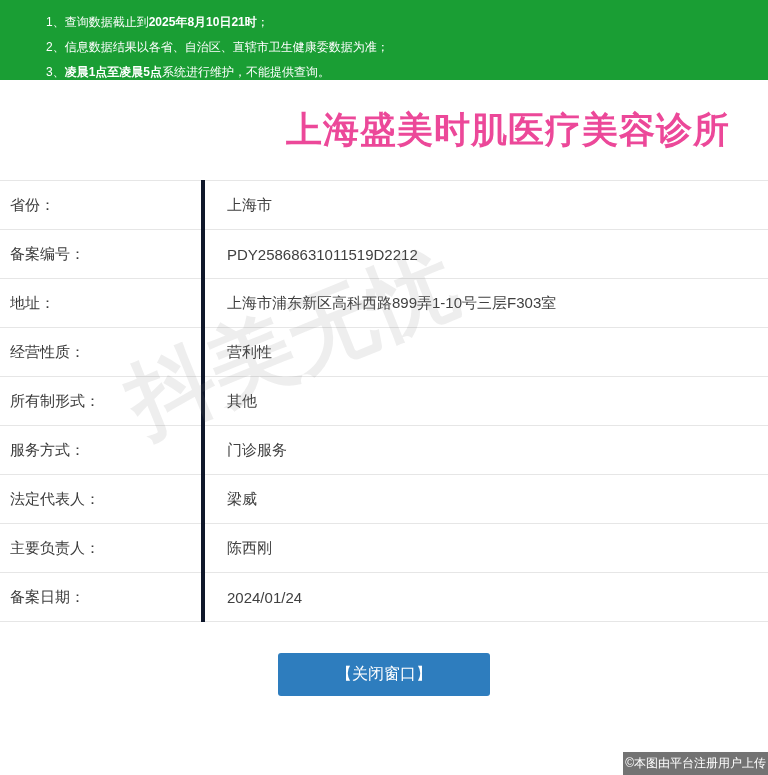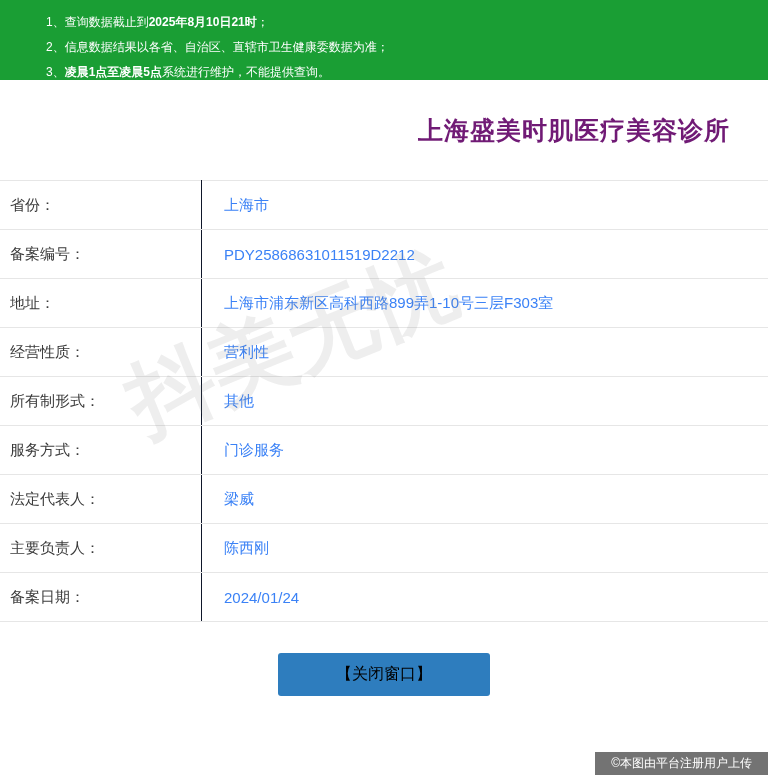--- a/index.html
+++ b/index.html
@@ -45,23 +45,23 @@
   
   .title-wrap {
     height: 100px;
     display: flex;
     align-items: center;
     justify-content: flex-end;
     padding-right: 38px;
     box-sizing: border-box;
   }
   .title {
-    font-size: 25px;
+    font-size: 36px;
     font-weight: bold;
-    color: #701a75;
+    color: #ec4899;
     letter-spacing: 1px;
     white-space: nowrap;
   }
 
   
   .watermark {
     position: absolute;
     left: 150px;
     top: 255px;
     width: 480px;
@@ -92,58 +92,58 @@
     border-top: 1px solid #e6e6e6;
     border-bottom: 1px solid #e6e6e6;
     font-size: 15px;
     color: #3a3a3a;
     vertical-align: middle;
     background: transparent;
   }
   .table td.label {
     width: 190px;
     padding-left: 10px;
-    border-right: 1px solid #0f172a;
+    border-right: 4px solid #0f172a;
   }
   .table td.value {
     padding-left: 22px;
-    color: #3b82f6;
+    color: #404040;
   }
 
   
   .footer {
     height: 62px;
     display: flex;
     align-items: center;
     justify-content: center;
     padding-top: 8px;
     box-sizing: border-box;
   }
   .close-btn {
     background: #2e7dbe;
-    color: #000000;
+    color: #ffffff;
     border: none;
     font-size: 16px;
     font-family: "Liberation Sans", sans-serif;
     padding: 11px 58px;
     border-radius: 3px;
     cursor: pointer;
     white-space: nowrap;
     margin-top: 34px;
   }
 
   
   .credit {
     position: absolute;
     right: 0;
     bottom: 0;
     background: rgba(0,0,0,0.55);
     color: #ffffff;
     font-size: 12px;
-    padding: 3px 16px;
+    padding: 3px 2px;
     white-space: nowrap;
     z-index: 9;
   }
 </style>
 </head>
 <body>
 
 <div class="notice">
   <ol>
     <li>

